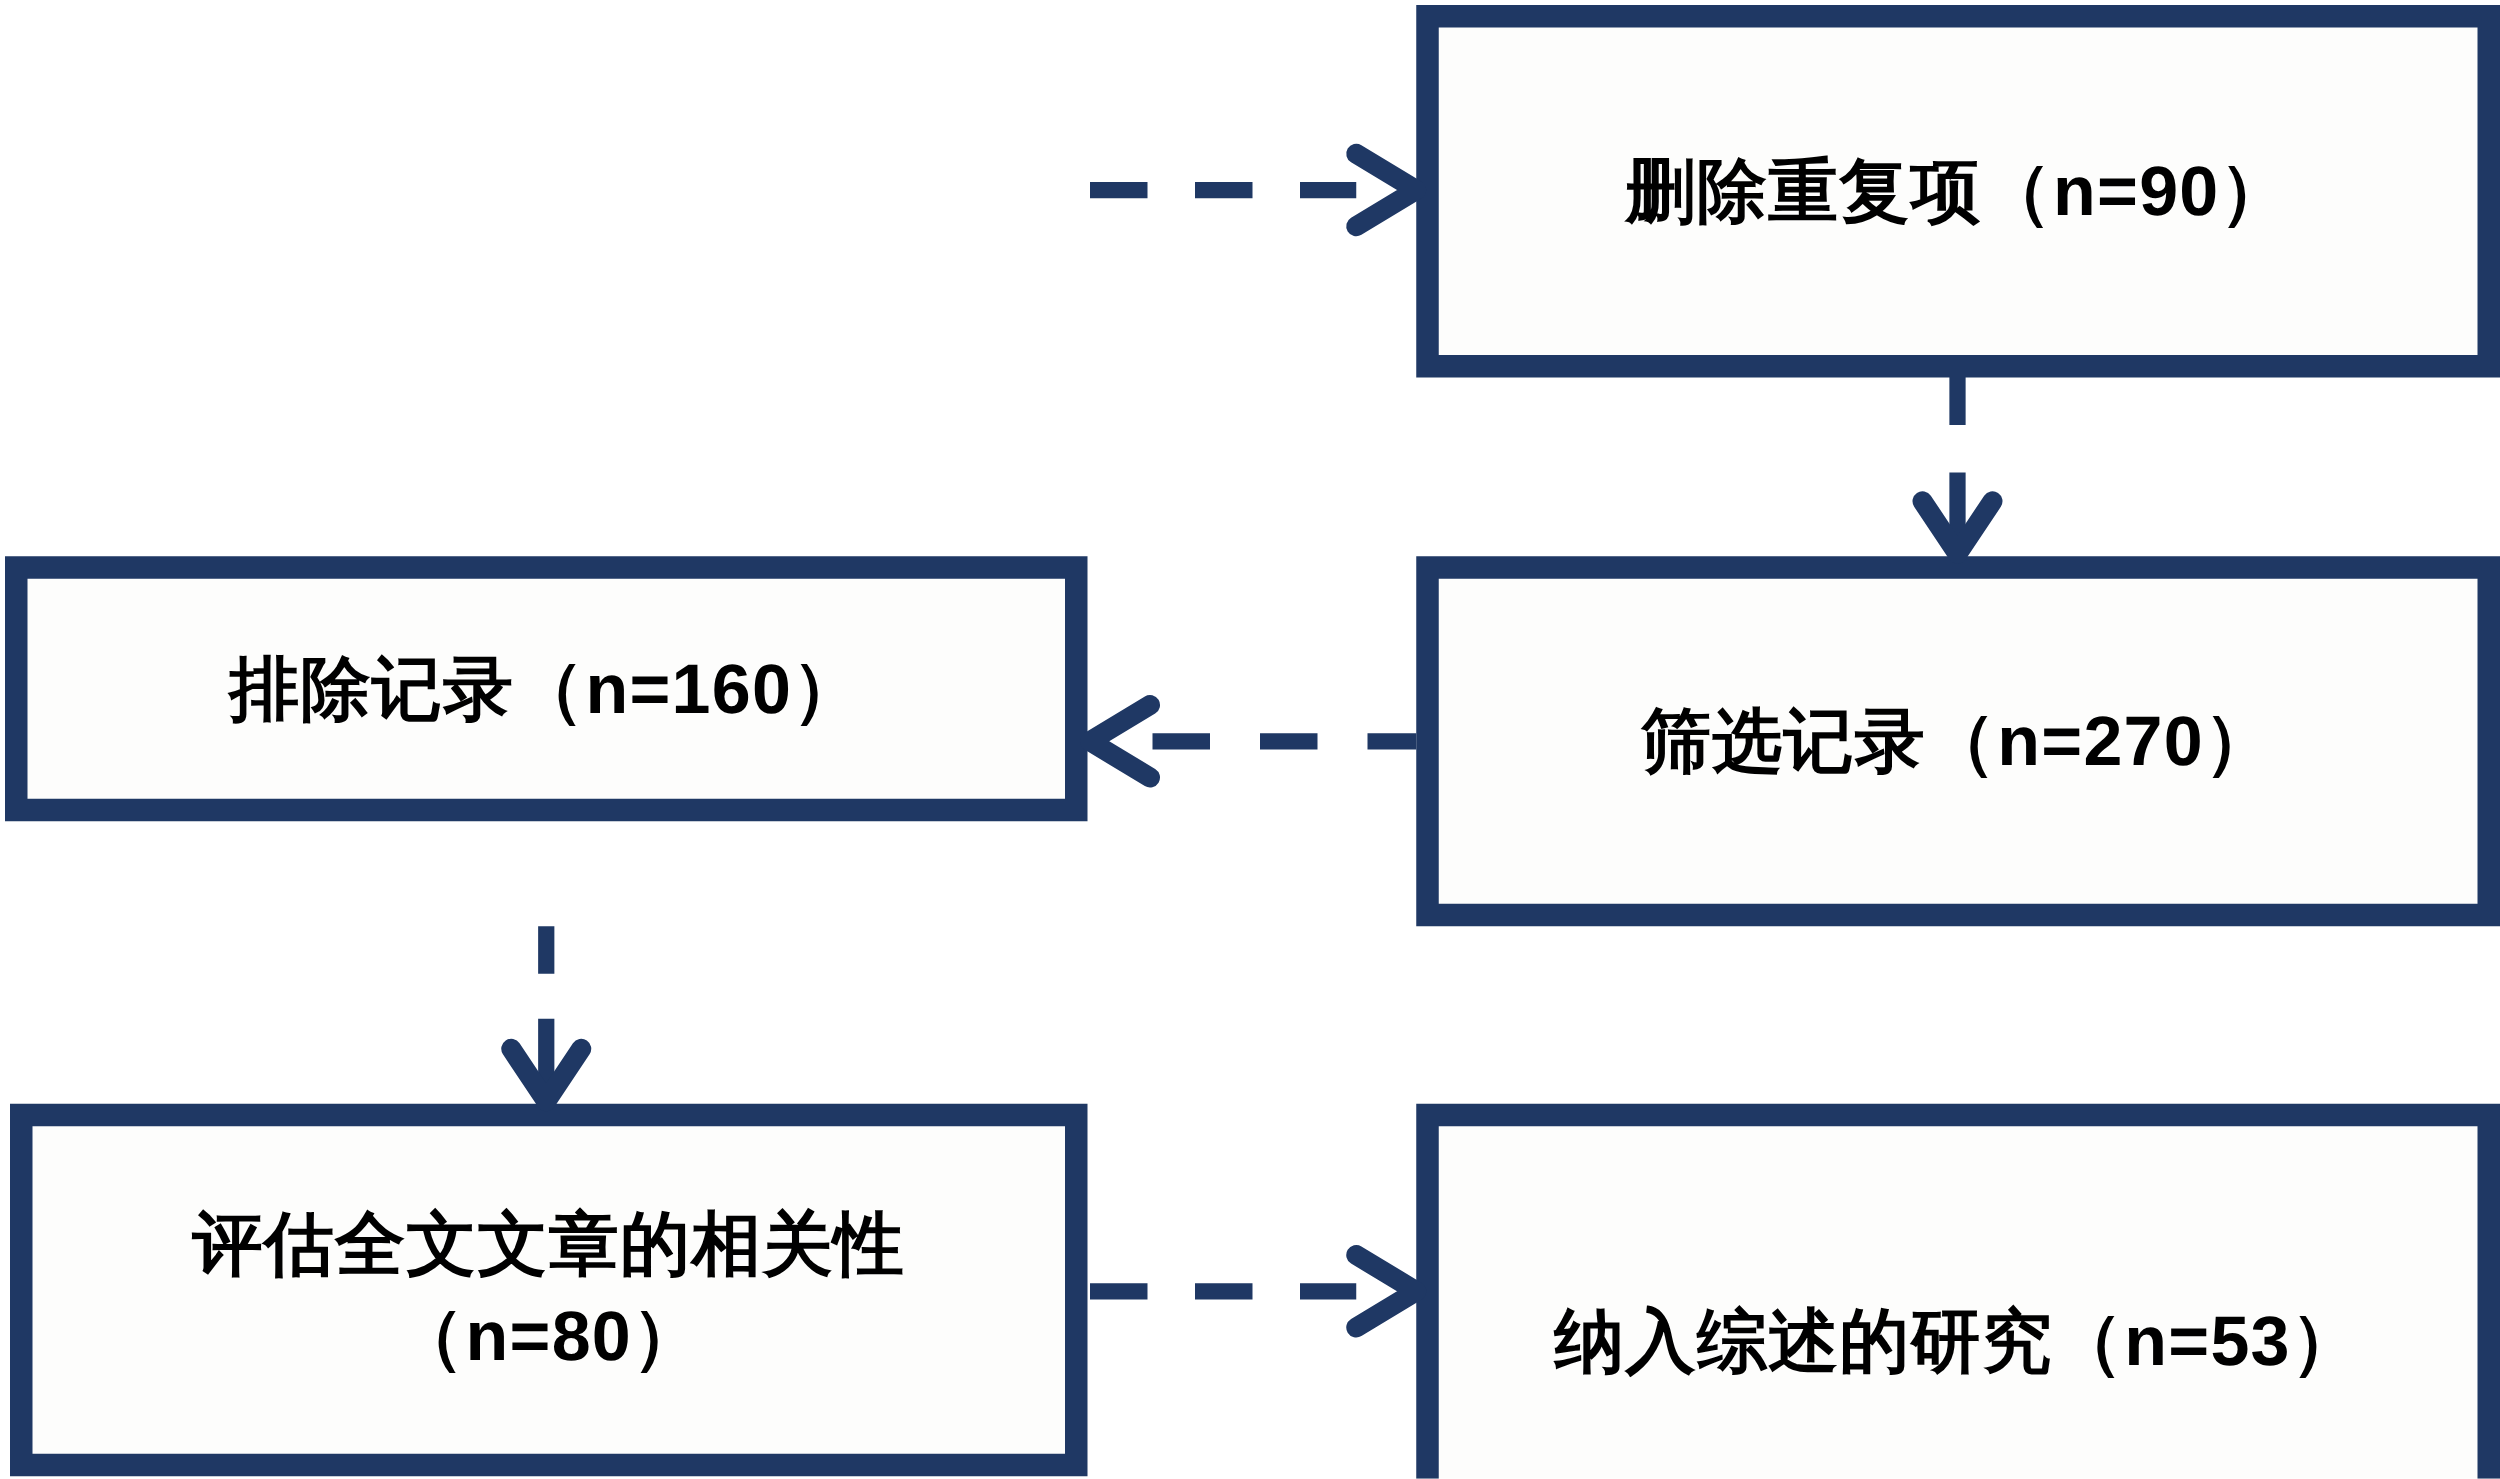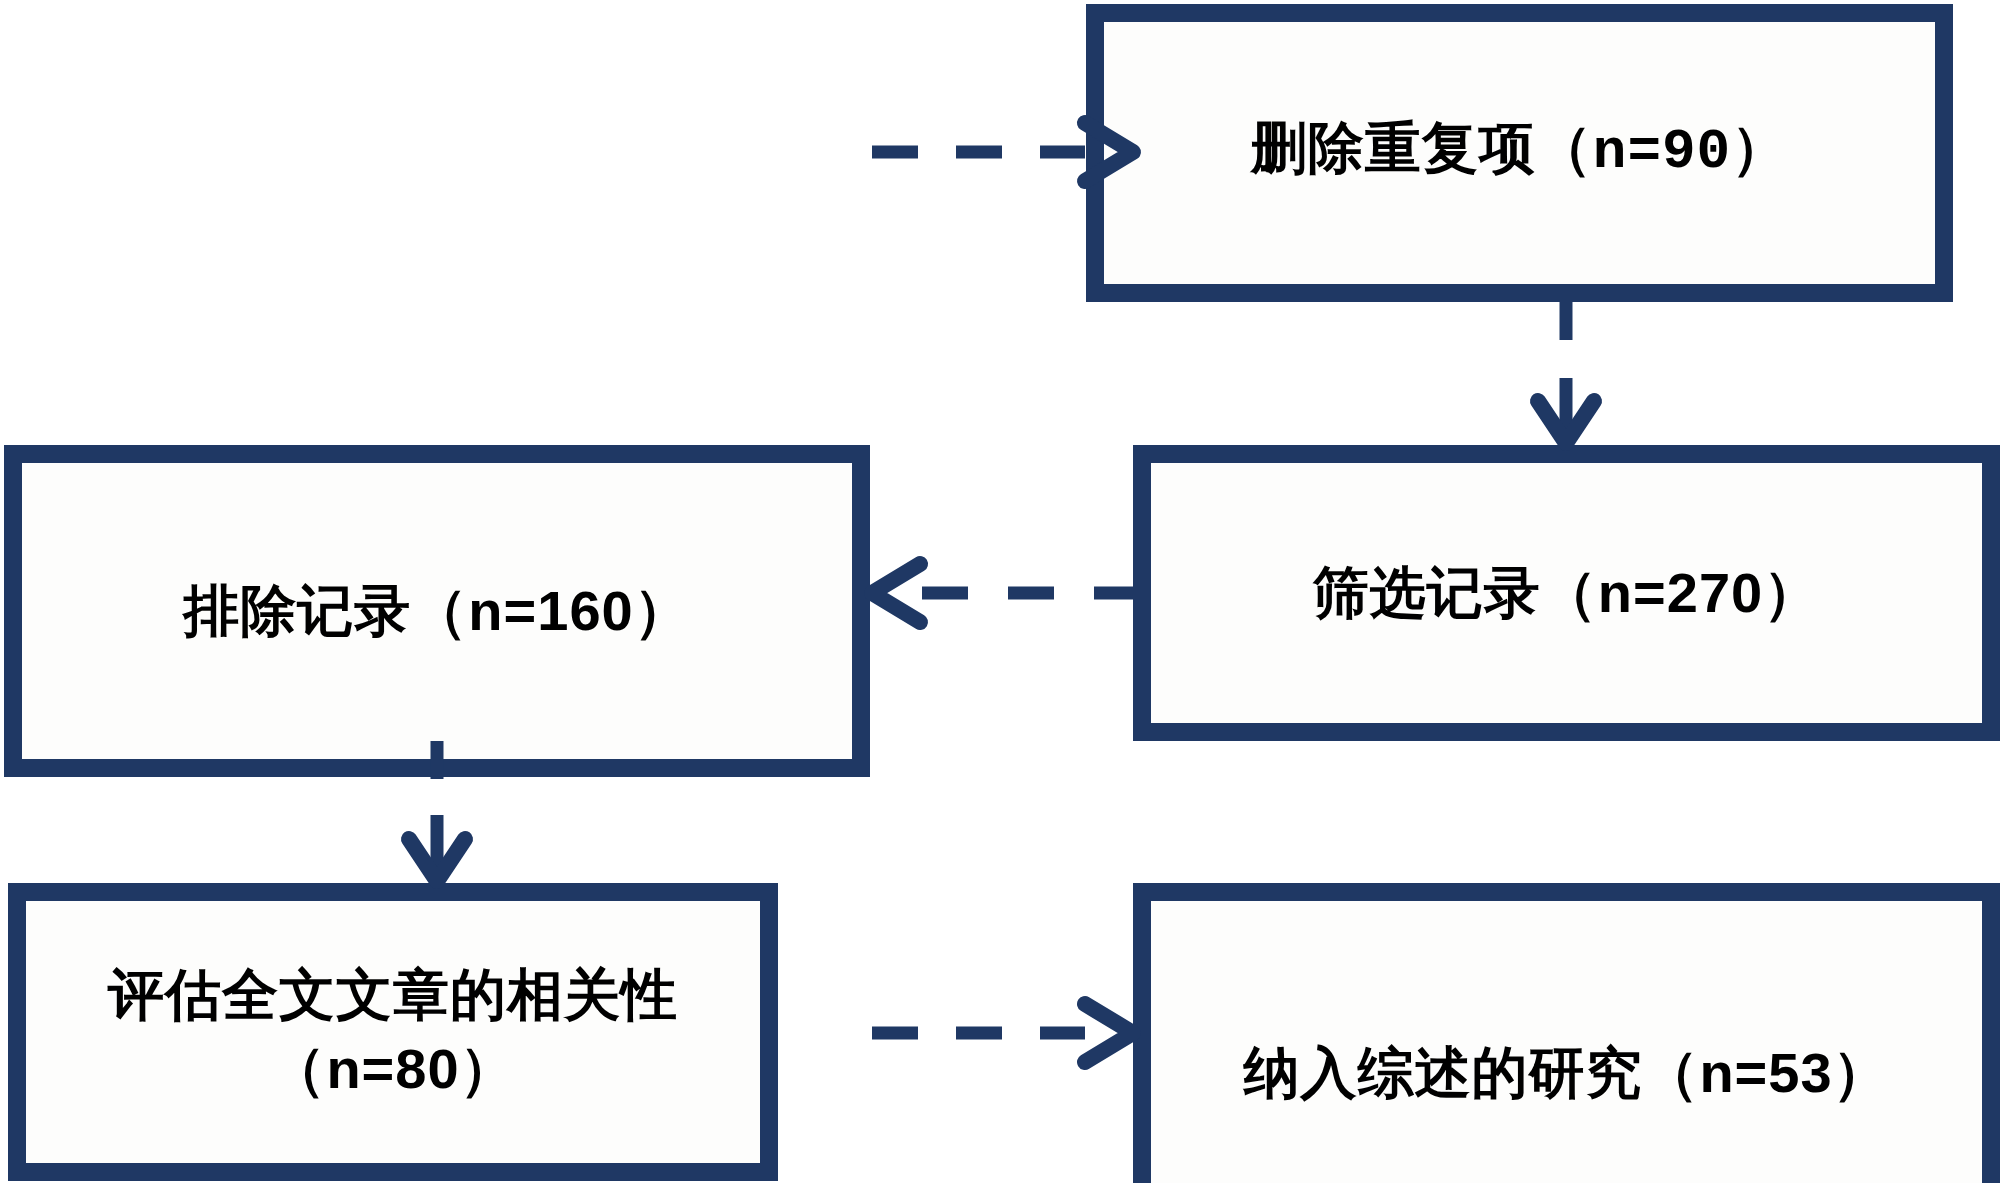--- a/index.html
+++ b/index.html
@@ -28,24 +28,24 @@
   .box-label {
     font-weight: bold;
     font-size: 56px;
     line-height: 1.32;
     color: var(--text, #000000);
     white-space: pre-line;
     letter-spacing: 1px;
   }
   
   .pos-identified { left: 8px;    top: 10px;  width: 862px; height: 292px; }
-  .pos-duplicates { left: 1086px; top: 4px;   width: 867px; height: 298px; font-family: Liberation Mono, monospace; }
-  .pos-excluded   { left: 4px;    top: 445px; width: 866px; height: 332px; }
+  .pos-duplicates { left: 1133px; top: 4px;   width: 867px; height: 298px; }
+  .pos-excluded   { left: 4px;    top: 445px; width: 866px; height: 212px; }
   .pos-screened   { left: 1133px; top: 445px; width: 867px; height: 296px; }
-  .pos-fulltext   { left: 8px;    top: 883px; width: 770px; height: 298px; }
+  .pos-fulltext   { left: 8px;    top: 883px; width: 862px; height: 298px; }
   .pos-included   { left: 1133px; top: 883px; width: 867px; height: 380px; }
 
   .arrows {
     position: absolute;
     left: 0; top: 0;
     width: 100%; height: 100%;
     pointer-events: none;
   }
   .arrows .dash {
     stroke: var(--accent, #1f3864);

